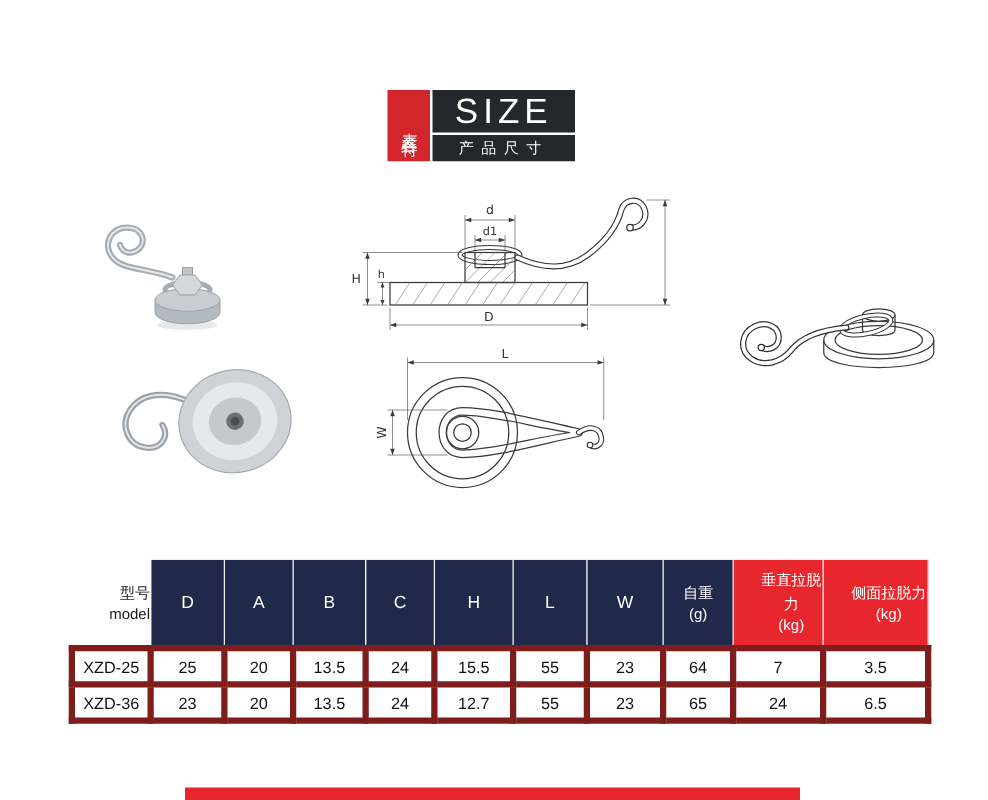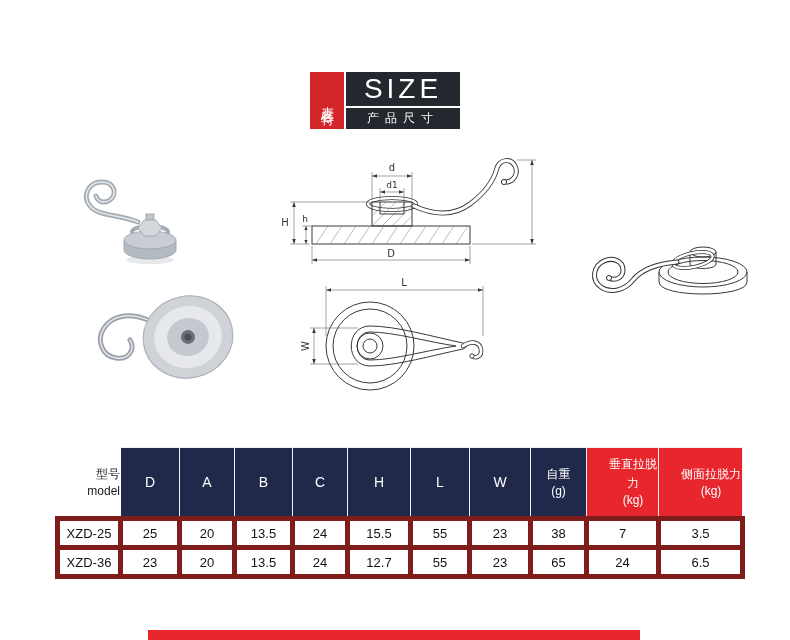--- a/index.html
+++ b/index.html
@@ -245,21 +245,21 @@
       <tbody>
         <tr>
           <td>XZD-25</td>
           <td>25</td>
           <td>20</td>
           <td>13.5</td>
           <td>24</td>
           <td>15.5</td>
           <td>55</td>
           <td>23</td>
-          <td>38</td>
+          <td>64</td>
           <td>7</td>
           <td>3.5</td>
         </tr>
         <tr>
           <td>XZD-36</td>
           <td>23</td>
           <td>20</td>
           <td>13.5</td>
           <td>24</td>
           <td>12.7</td>

